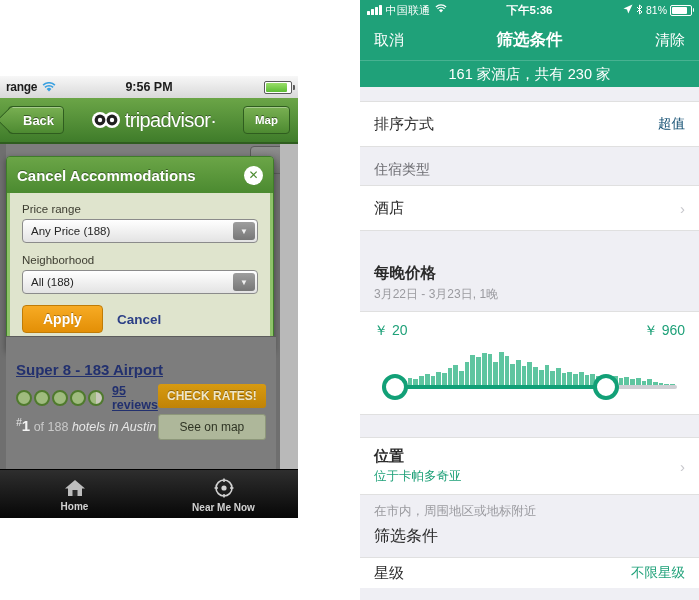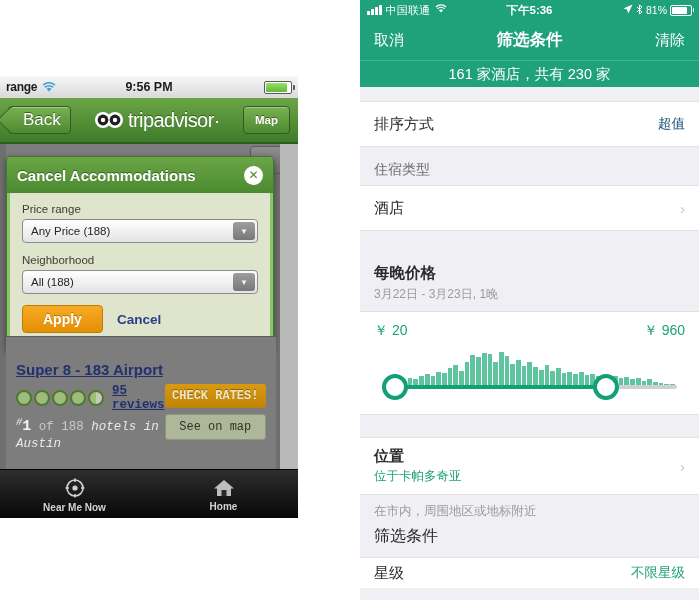--- a/index.html
+++ b/index.html
@@ -33,21 +33,21 @@
 
   .ta-nav{
     height:44px;background:linear-gradient(#6ba547,#3f7c2a);
     border-bottom:2px solid #2f5d1f;
     display:flex;align-items:center;justify-content:space-between;padding:0 8px;
     position:relative;
   }
   .ta-back{
     position:relative;height:26px;padding:0 9px 0 14px;border-radius:4px;
     background:linear-gradient(#79b052,#4d8a31);border:1px solid #2f5d1f;
-    color:#fff;font-size:17px;font-weight:normal;display:flex;align-items:center;
+    color:#fff;font-size:13px;font-weight:bold;display:flex;align-items:center;
     text-shadow:0 -1px 0 rgba(0,0,0,.45);box-shadow:inset 0 1px 0 rgba(255,255,255,.35);
   }
   .ta-back:before{
     content:"";position:absolute;left:-8px;top:3px;width:19px;height:19px;
     background:linear-gradient(135deg,#79b052,#4d8a31);border-left:1px solid #2f5d1f;border-bottom:1px solid #2f5d1f;
     transform:rotate(45deg);border-radius:3px;
   }
   .ta-logo{display:flex;align-items:center;gap:4px;}
   .ta-owl{display:inline-block;line-height:0;}
   .ta-wordmark{
@@ -113,21 +113,21 @@
   .btn-cancel{color:#2c3f86;font-size:13.5px;font-weight:bold;}
 
   .result{
     position:absolute;left:6px;top:192px;right:22px;bottom:0;
     background:#7d7d7d;padding:24px 10px 0 10px;border-top:1px solid #5c5c5c;
   }
   .result-title{
     color:#22306e;font-size:15px;font-weight:bold;text-decoration:underline;
     margin-bottom:6px;
   }
-  .result-mid{display:flex;align-items:flex-start;font-family:Liberation Mono, monospace;}
+  .result-mid{display:flex;align-items:flex-start;}
   .res-left{flex:1;}
   .bubbles{display:flex;gap:2px;align-items:center;}
   .bub{width:12px;height:12px;border-radius:50%;border:2px solid #4f7a2d;background:#9fbb7e;}
   .bub.half{background:linear-gradient(90deg,#9fbb7e 50%, #c9c9bb 50%);}
   .rev-line{display:flex;align-items:center;gap:8px;margin-bottom:4px;}
   .rev-link{color:#22306e;font-size:12.5px;font-weight:bold;text-decoration:underline;}
   .rank{font-size:12.5px;color:#e8e8e8;font-style:italic;line-height:1.25;}
   .rank b{font-size:15px;font-style:normal;font-weight:bold;color:#f4f4f4;}
   .rank .dim{color:#c9c9c9;font-style:normal;}
   .res-right{width:112px;display:flex;flex-direction:column;gap:6px;}
@@ -354,36 +354,36 @@
           </div>
         </div>
       </div>
 
       <div class="scrollbar"></div>
       <div class="page-edge"></div>
 
       <div class="tabbar">
         <div class="tab">
           <span>
+            <svg width="22" height="18" viewBox="0 0 22 18">
+                <path d="M11 1 L1 9.5 h3 V17 h14 V9.5 h3 Z" fill="#bdbdbd"></path>
+                <rect x="8.5" y="11" width="5" height="6" fill="#2b2b2b"></rect>
+              </svg>
+          </span>
+          <span>Home</span>
+        </div>
+        <div class="tab">
+          <span>
             <svg width="20" height="20" viewBox="0 0 20 20">
                 <circle cx="10" cy="10" r="8" fill="none" stroke="#d2d2d2" stroke-width="1.6"></circle>
                 <circle cx="10" cy="10" r="2.6" fill="#d2d2d2"></circle>
                 <path d="M10 0.5 V4 M10 16 V19.5 M0.5 10 H4 M16 10 H19.5" stroke="#d2d2d2" stroke-width="1.6"></path>
               </svg>
           </span>
           <span>Near Me Now</span>
-        </div>
-        <div class="tab">
-          <span>
-            <svg width="22" height="18" viewBox="0 0 22 18">
-                <path d="M11 1 L1 9.5 h3 V17 h14 V9.5 h3 Z" fill="#bdbdbd"></path>
-                <rect x="8.5" y="11" width="5" height="6" fill="#2b2b2b"></rect>
-              </svg>
-          </span>
-          <span>Home</span>
         </div>
       </div>
     </div>
   </div>
 
   <div class="right-phone">
 
     <div class="cn-status">
       <span class="bars">
         <i style="height:4px"></i>

